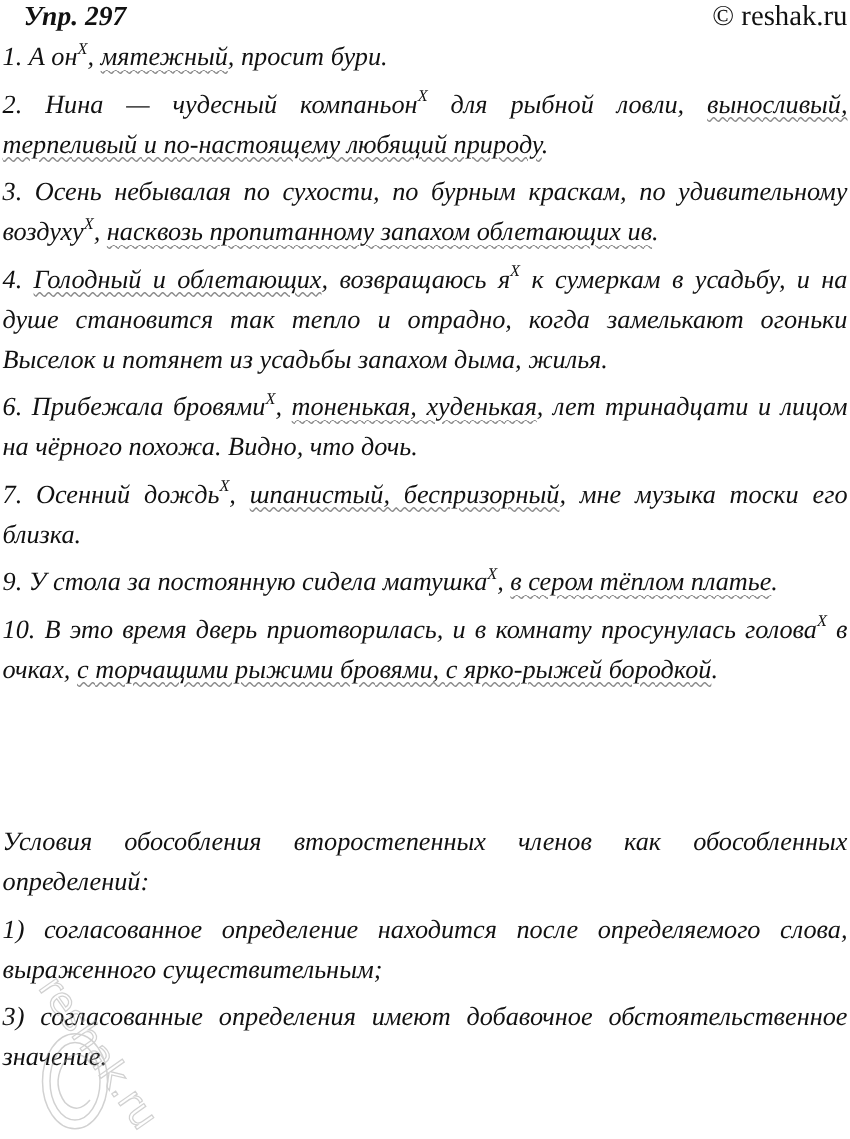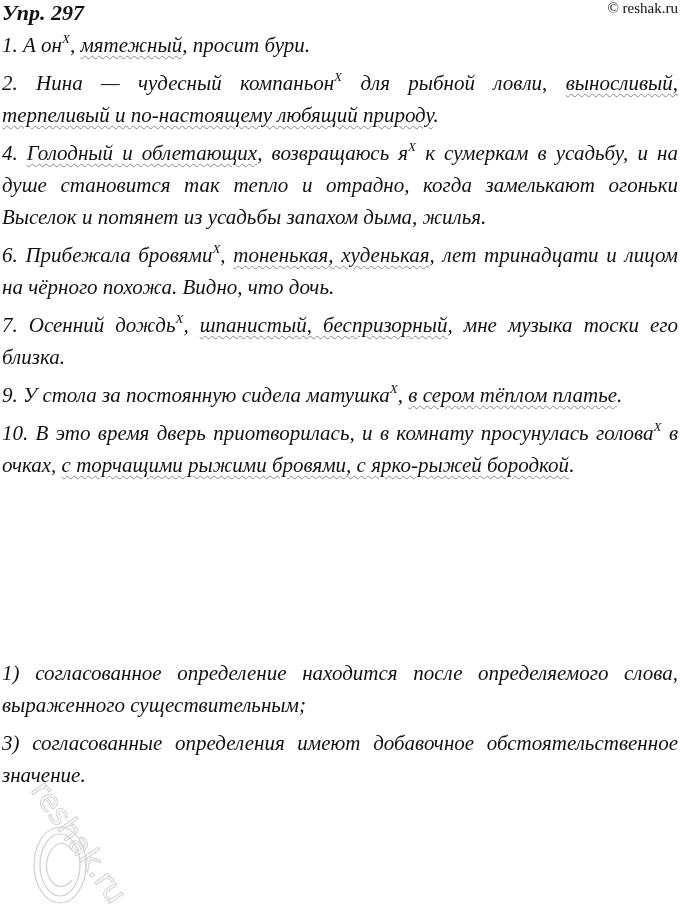--- a/index.html
+++ b/index.html
@@ -6,25 +6,25 @@
   body {
     width: 680px; height: 911px; overflow: hidden; position: relative;
     font-family: "Liberation Serif", "DejaVu Serif", serif;
     color: #111;
     font-size: 21px;
   }
   .header {
     position: absolute; top: 0; left: 0; right: 0; height: 28px;
   }
   .ex-title {
-    position: absolute; left: 2px; top: 0px;
+    position: absolute; left: 19px; top: 0px;
     font-weight: bold; font-style: italic; font-size: 22px;
   }
   .site {
-    position: absolute; right: 2px; top: 0px; font-size: 15px;
+    position: absolute; right: 2px; top: 0px; font-size: 23px;
   }
   .content {
     position: absolute; left: 2px; top: 29px; width: 676px; font-style: italic;
   }
   .item {
     text-align: justify;
     line-height: 32px;
     margin: 0 0 6px 0;
   }
   .item:after { content: ""; }
@@ -52,28 +52,30 @@
 <body>
 
 <div class="header">
   <div class="ex-title">Упр. 297</div>
   <div class="site">© reshak.ru</div>
 </div>
 
 <div class="content" id="sentences">
     <p class="item"><span>1.</span><span> А он</span><sup>X</sup><span>, </span><span class="u">мятежный</span><span>, просит бури.</span></p>
     <p class="item"><span>2.</span><span> Нина — чудесный компаньон</span><sup>X</sup><span> для рыбной ловли, </span><span class="u">выносливый, терпеливый и по-настоящему любящий природу</span><span>.</span></p>
+    <p class="item"><span>3.</span><span> Осень небывалая по сухости, по бурным краскам, по удивительному воздуху</span><sup>X</sup><span>, </span><span class="u">насквозь пропитанному запахом облетающих ив</span><span>.</span></p>
     <p class="item"><span>4.</span><span> </span><span class="u">Голодный и облетающих</span><span>, возвращаюсь я</span><sup>X</sup><span> к сумеркам в усадьбу, и на душе становится так тепло и отрадно, когда замелькают огоньки Выселок и потянет из усадьбы запахом дыма, жилья.</span></p>
     <p class="item"><span>6.</span><span> Прибежала бровями</span><sup>X</sup><span>, </span><span class="u">тоненькая, худенькая</span><span>, лет тринадцати и лицом на чёрного похожа. Видно, что дочь.</span></p>
     <p class="item"><span>7.</span><span> Осенний дождь</span><sup>X</sup><span>, </span><span class="u">шпанистый, беспризорный</span><span>, мне музыка тоски его близка.</span></p>
     <p class="item"><span>9.</span><span> У стола за постоянную сидела матушка</span><sup>X</sup><span>, </span><span class="u">в сером тёплом платье</span><span>.</span></p>
     <p class="item"><span>10.</span><span> В это время дверь приотворилась, и в комнату просунулась голова</span><sup>X</sup><span> в очках, </span><span class="u">с торчащими рыжими бровями, с ярко-рыжей бородкой</span><span>.</span></p>
   </div>
 
 <div class="rules">
+  <p>Условия обособления второстепенных членов как обособленных определений:</p>
   <p>1) согласованное определение находится после определяемого слова, выраженного существительным;</p>
   <p>3) согласованные определения имеют добавочное обстоятельственное значение.</p>
 </div>
 
 <div class="watermark">
   <svg width="150" height="130" viewBox="0 0 150 130">
     <g fill="none" stroke="#9a9a9a" stroke-width="1.2">
       <ellipse cx="40" cy="85" rx="26" ry="38"></ellipse>
       <ellipse cx="40" cy="85" rx="20" ry="31"></ellipse>
       <path d="M52 70 Q40 56 30 72 Q22 88 32 102 Q42 112 52 100"></path>

